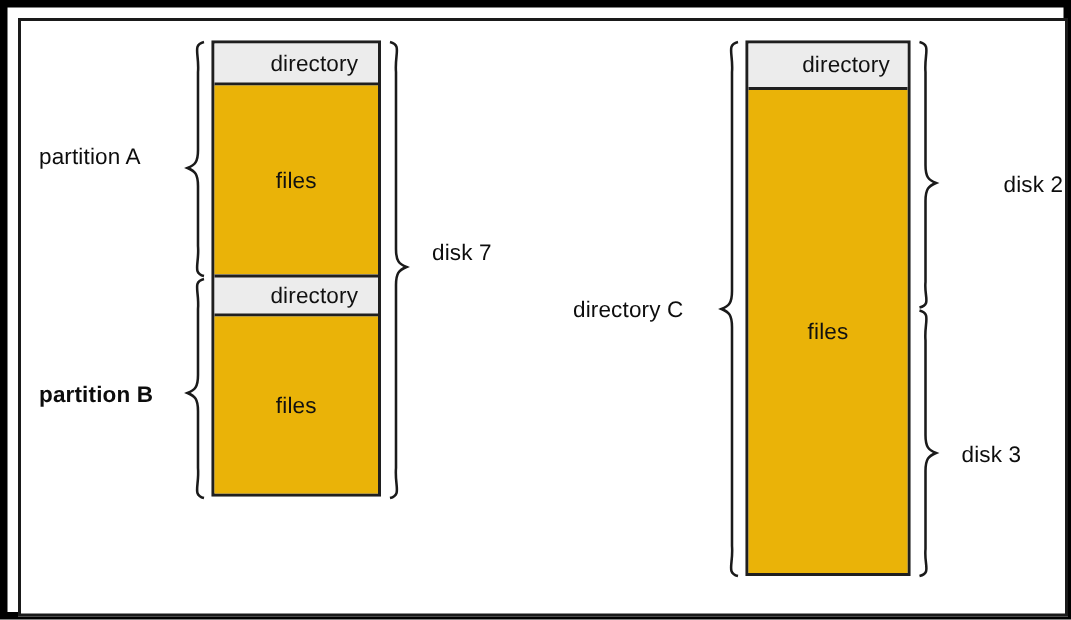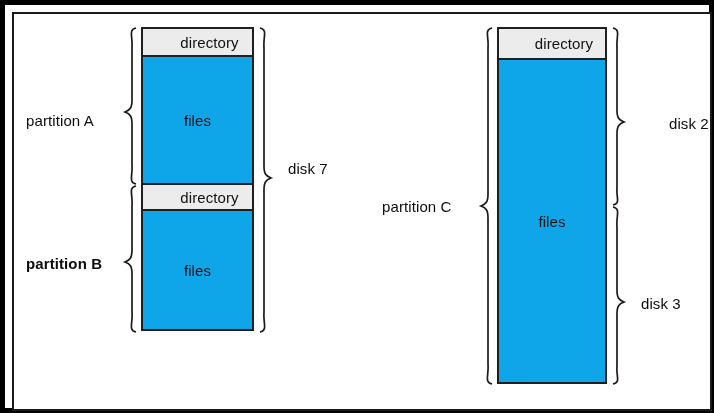--- a/index.html
+++ b/index.html
@@ -57,21 +57,21 @@
     font-size: 15px;
     color: #111111;
     letter-spacing: .1px;
   }
   .segment.directory {
     background: #ececec;
     border-bottom: 2px solid #1f1f1f;
     padding-left: 24px;
   }
   .segment.files {
-    background: #0ea5e9;
+    background: #eab308;
   }
 
   
   #disk1-column { left: 141px; top: 27px; width: 113px; height: 304px; }
   #seg-dirA   { top: 0px;   height: 28px; }
   #seg-filesA { top: 28px;  height: 126px; }
   #seg-dirB   { top: 154px; height: 28px; border-top: 2px solid #1f1f1f; }
   #seg-filesB { top: 182px; height: 118px; }
 
   
@@ -80,21 +80,21 @@
   #seg-filesC { top: 31px; height: 322px; }
 
   
   .axis-label {
     position: absolute;
     font-size: 15px;
     color: #0d0d0d;
     white-space: nowrap;
     letter-spacing: .1px;
   }
-  #label-partition-a { left: 26px;  top: 112px; }
+  #label-partition-a { left: 26px;  top: 96px; }
   #label-partition-b { left: 26px;  top: 255px; font-weight: bold; }
   #label-disk-1      { left: 288px; top: 160px; }
   #label-partition-c { left: 382px; top: 198px; }
   #label-disk-2      { left: 641px; top: 115px; margin-left: 28px; }
   #label-disk-3      { left: 641px; top: 295px; text-align: center; }
 
   
   #brace-layer {
     position: absolute;
     left: 0; top: 0;
@@ -180,19 +180,19 @@
       L 617 366
       C 616 377, 621 382, 613 384"></path>
   </svg>
 
   <div class="axis-label" id="label-partition-a">partition A</div>
 
   <div class="axis-label" id="label-partition-b">partition B</div>
 
   <div class="axis-label" id="label-disk-1">disk 7</div>
 
-  <div class="axis-label" id="label-partition-c">partition C</div>
+  <div class="axis-label" id="label-partition-c">directory C</div>
 
   <div class="axis-label" id="label-disk-2">disk 2</div>
 
   <div class="axis-label" id="label-disk-3">disk 3</div>
 
 </div>
 
 </body></html>

